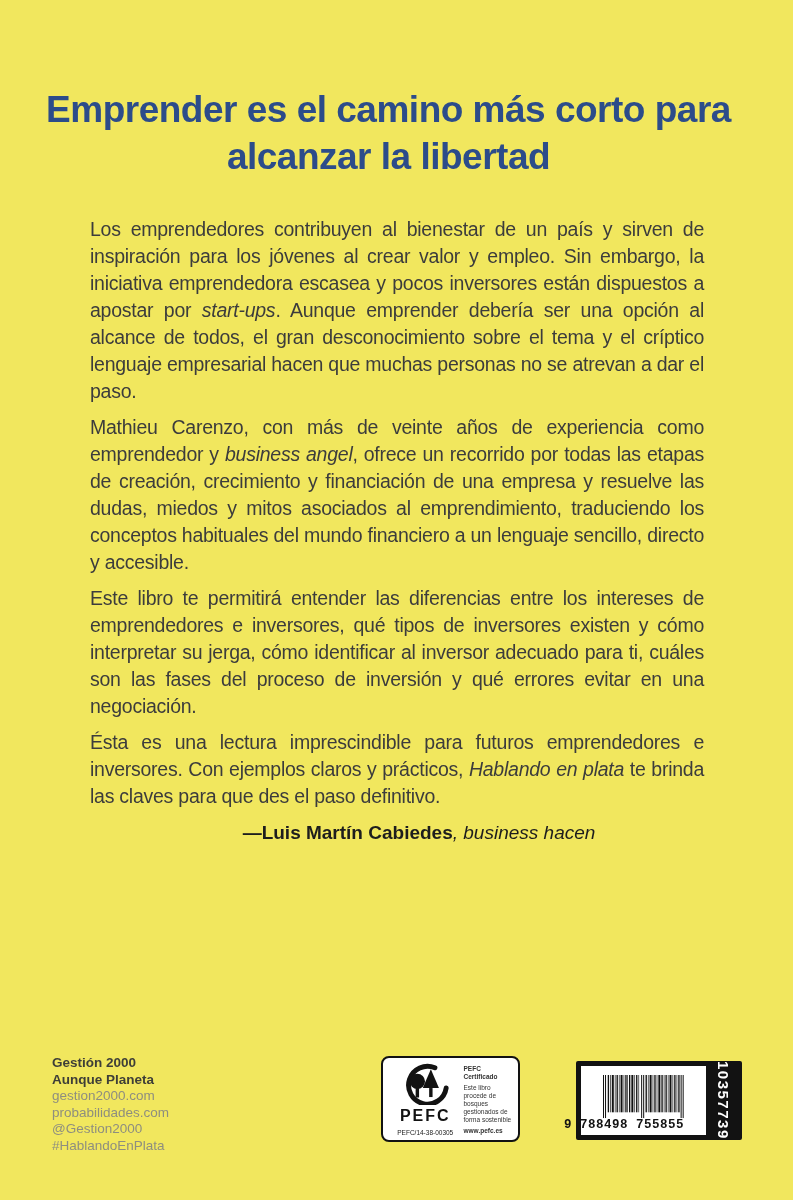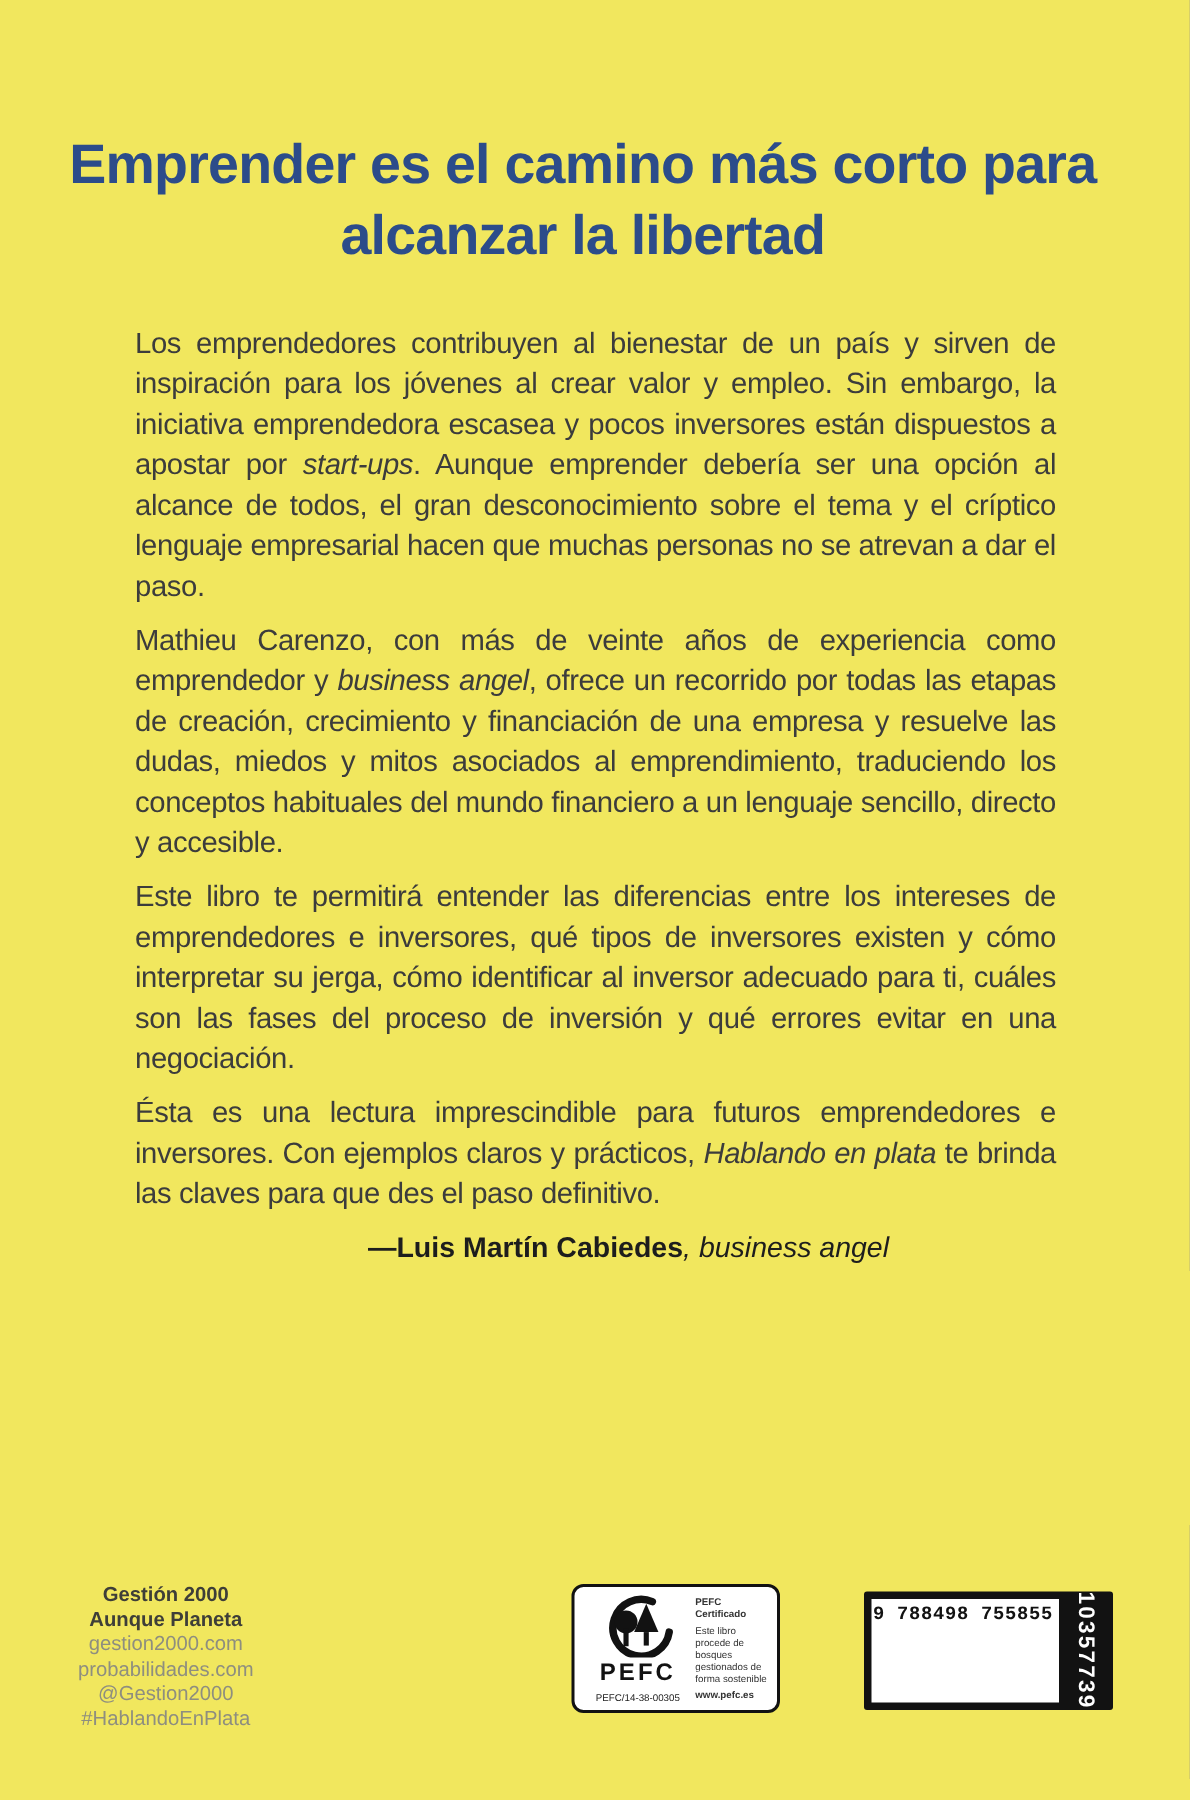--- a/index.html
+++ b/index.html
@@ -23,41 +23,41 @@
     color:var(--body-text);text-align:justify;margin-bottom:9px;
   }
   .it{font-style:italic;}
 
   .quote-block{position:absolute;top:817px;left:70px;width:653px;text-align:center;}
   .quote-text{font-size:20px;line-height:30px;font-weight:700;letter-spacing:-0.2px;color:var(--quote-text);}
   .quote-attribution{font-size:19px;line-height:27px;margin-top:2px;color:var(--quote-text);}
   .quote-attribution .name{font-weight:700;margin-left:45px;}
   .quote-attribution .role{font-style:italic;}
 
-  .publisher{position:absolute;left:52px;top:1055px;font-size:13.5px;line-height:16.5px;text-align:center;}
+  .publisher{position:absolute;left:52px;top:1055px;font-size:13.5px;line-height:16.5px;}
   .publisher .strong{font-weight:700;color:var(--publisher-bold);}
   .publisher .soft{color:var(--publisher-gray);}
 
   .pefc-box{
     position:absolute;left:381px;top:1056px;width:139px;height:86px;
     background:var(--panel);border:2.5px solid var(--ink);border-radius:8px;
     display:flex;align-items:stretch;padding:5px 4px 4px 6px;
   }
   .pefc-left{width:58%;display:flex;flex-direction:column;align-items:center;justify-content:space-between;}
   .pefc-wordmark{font-weight:700;font-size:16px;letter-spacing:2px;color:var(--ink);line-height:1;}
   .pefc-code{font-size:6.5px;color:#222;line-height:1;margin-top:2px;}
   .pefc-right{width:42%;display:flex;flex-direction:column;justify-content:space-between;padding:2px 0 1px 2px;}
   .pefc-right div{font-size:6.5px;line-height:1.25;color:#333;}
   .pefc-cert{font-weight:700;}
   .pefc-url{font-weight:700;}
 
   .barcode{position:absolute;left:576px;top:1061px;width:166px;height:79px;background:var(--ink);border-radius:2px;}
   .barcode-panel{
     position:absolute;left:5px;top:5px;width:125px;height:69px;background:var(--panel);
-    display:flex;flex-direction:row;justify-content:flex-end;align-items:flex-start;padding:4px 4px 2px;
+    display:flex;flex-direction:column;justify-content:flex-end;align-items:flex-end;padding:4px 22px 2px;
   }
   .barcode-bars{width:100%;height:44px;display:block;}
   .barcode-digits{font-family:"Liberation Mono",monospace;font-size:12.5px;font-weight:700;line-height:1.1;color:var(--ink);letter-spacing:0.5px;white-space:pre;}
   .barcode-serial{
     position:absolute;right:3px;top:5px;height:69px;width:31px;
     display:flex;align-items:center;justify-content:center;
     writing-mode:vertical-rl;color:#fff;font-size:15px;font-weight:700;letter-spacing:1.5px;
   }
 </style>
 </head>
@@ -70,21 +70,21 @@
   </header>
 
   <main class="synopsis">
     <p><span>Los emprendedores contribuyen al bienestar de un país y sirven de inspiración para los jóvenes al crear valor y empleo. Sin embargo, la iniciativa emprendedora escasea y pocos inversores están dispuestos a apostar por </span><span class="it">start-ups</span><span>. Aunque emprender debería ser una opción al alcance de todos, el gran desconocimiento sobre el tema y el críptico lenguaje empresarial hacen que muchas personas no se atrevan a dar el paso.</span></p>
     <p><span>Mathieu Carenzo, con más de veinte años de experiencia como emprendedor y </span><span class="it">business angel</span><span>, ofrece un recorrido por todas las etapas de creación, crecimiento y financiación de una empresa y resuelve las dudas, miedos y mitos asociados al emprendimiento, traduciendo los conceptos habituales del mundo financiero a un lenguaje sencillo, directo y accesible.</span></p>
     <p><span>Este libro te permitirá entender las diferencias entre los intereses de emprendedores e inversores, qué tipos de inversores existen y cómo interpretar su jerga, cómo identificar al inversor adecuado para ti, cuáles son las fases del proceso de inversión y qué errores evitar en una negociación.</span></p>
     <p><span>Ésta es una lectura imprescindible para futuros emprendedores e inversores. Con ejemplos claros y prácticos, </span><span class="it">Hablando en plata</span><span> te brinda las claves para que des el paso definitivo.</span></p>
   </main>
 
   <blockquote class="quote-block">
-    <p class="quote-attribution"><span class="name">—Luis Martín Cabiedes</span><span class="role">, business angel</span></p>
+    <p class="quote-attribution"><span class="name">—Luis Martín Cabiedes</span><span class="role">, business hacen</span></p>
   </blockquote>
 
   <footer>
 
     <div class="publisher">
       <div class="strong">Gestión 2000</div>
       <div class="strong">Aunque Planeta</div>
       <div class="soft">gestion2000.com</div>
       <div class="soft">probabilidades.com</div>
       <div class="soft">@Gestion2000</div>

